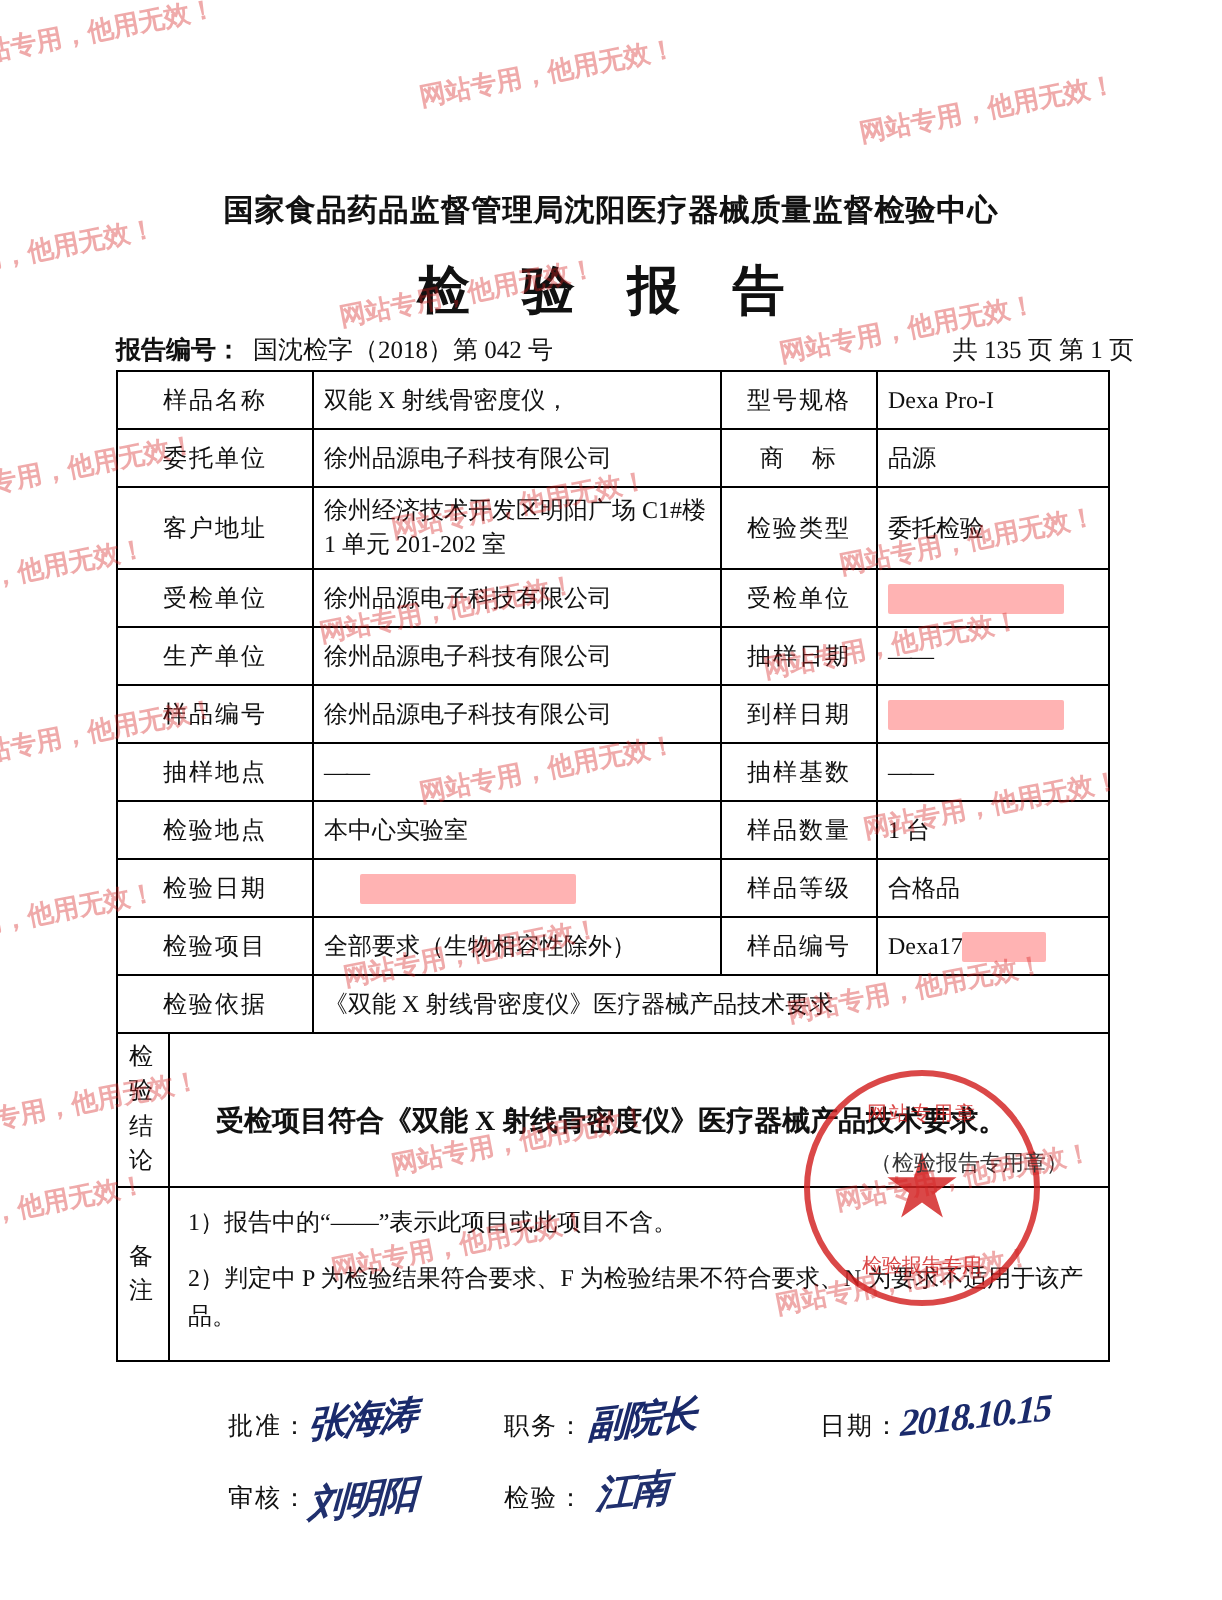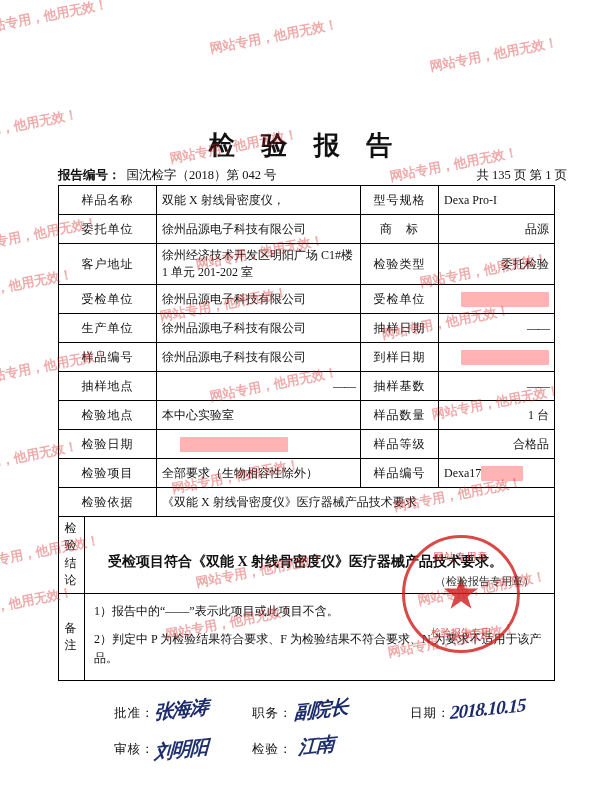--- a/index.html
+++ b/index.html
@@ -88,21 +88,21 @@
   }
   td.lbl {
     text-align: center;
     white-space: nowrap;
     letter-spacing: 1px;
   }
   td.val {
     text-align: left;
     padding-left: 8px;
   }
-  td.val.center { text-align: right; padding-left: 5px; }
+  td.val.center { text-align: left; padding-left: 5px; }
   .redact {
     display: inline-block;
     background: #ffb3b3;
     color: transparent;
     border-radius: 1px;
     user-select: none;
   }
   .dash { letter-spacing: -1px; }
   
   td.vlabel {
@@ -212,20 +212,21 @@
     font-style: italic;
     letter-spacing: -1px;
   }
   .sig-hand.blue2 { color: #20306e; }
 </style>
 </head>
 <body>
 
 <div class="page">
 
+  <div class="hdr-org">国家食品药品监督管理局沈阳医疗器械质量监督检验中心</div>
   <div class="hdr-title">检 验 报 告</div>
   <div class="hdr-reportno">
     <span class="lbl">报告编号：</span><span class="val">国沈检字（2018）第 042 号</span>
   </div>
   <div class="hdr-pages">共 135 页 第 1 页</div>
 
   <table class="doc">
     <colgroup>
       <col style="width:26px">
       <col style="width:72px">

